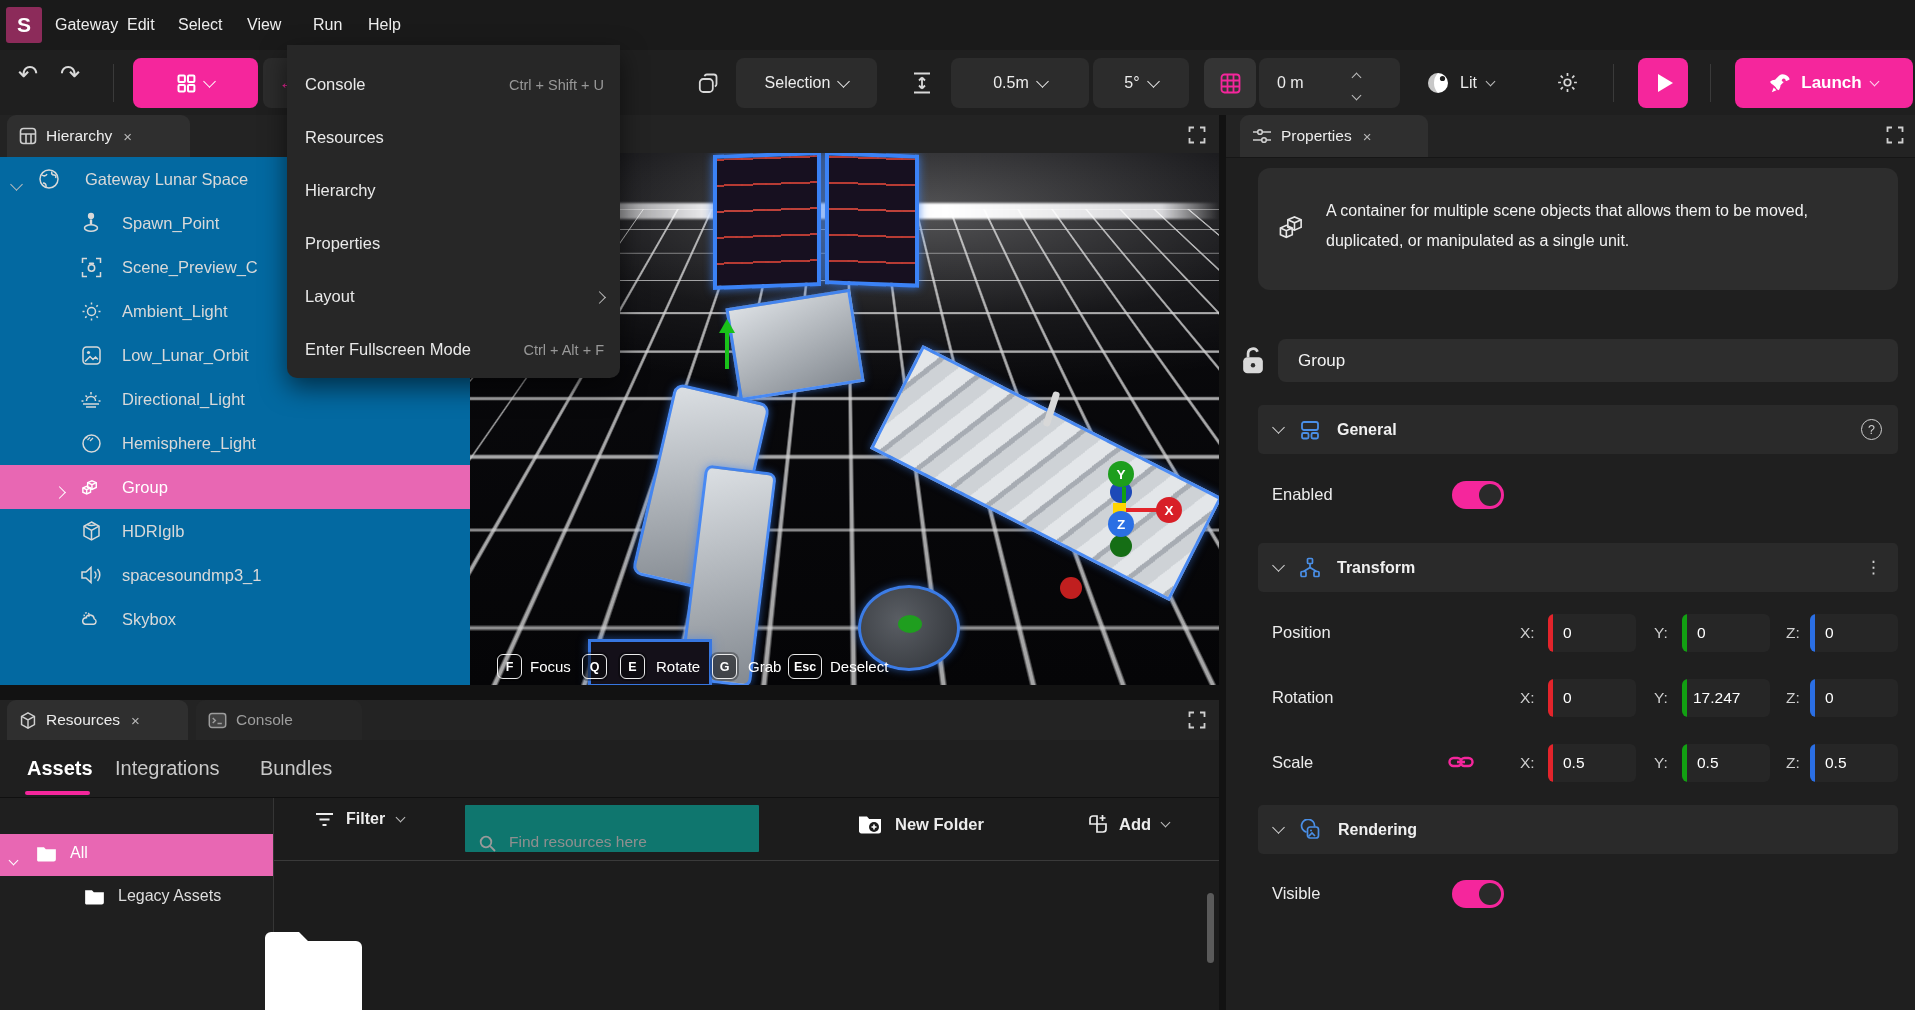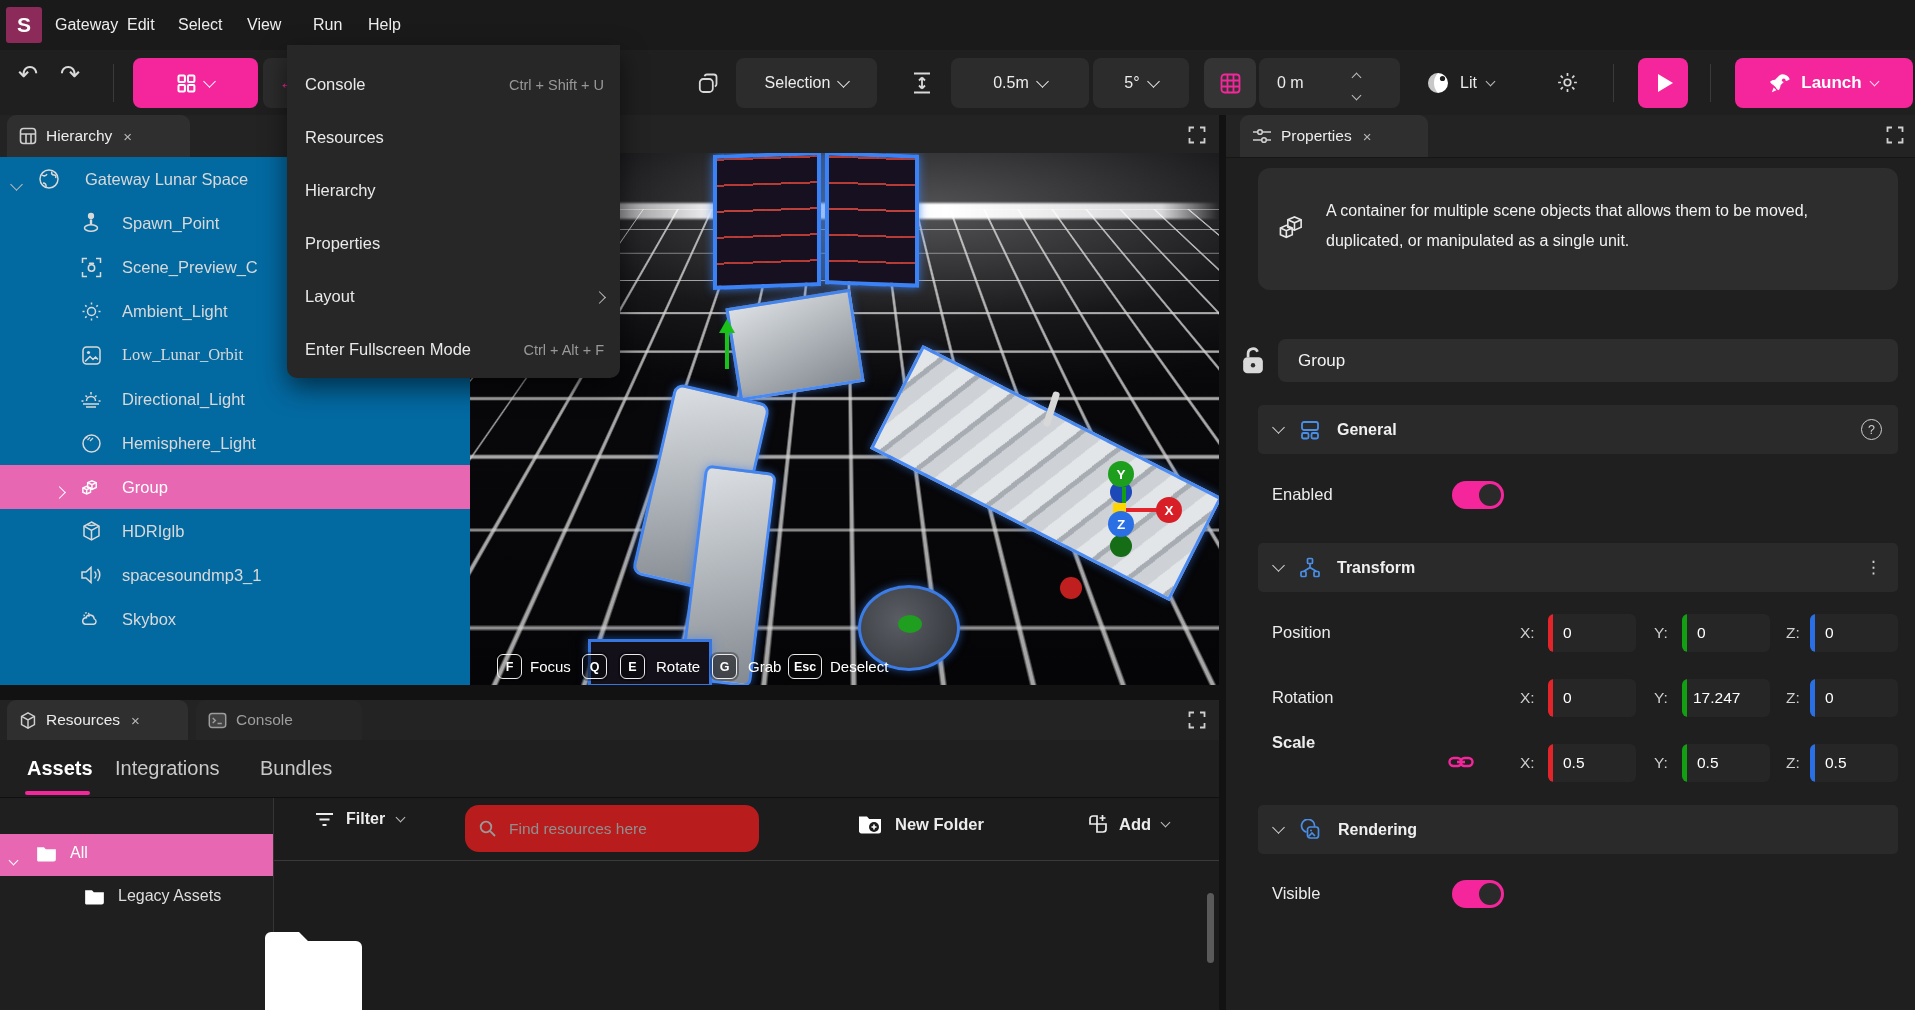--- a/index.html
+++ b/index.html
@@ -49,21 +49,21 @@
   .chip{position:absolute;height:25px;min-width:25px;padding:0 5px;border:1.5px solid #eaeaea;border-radius:6px;background:rgba(8,8,10,.55);color:#fff;font-size:12.5px;font-weight:700;display:flex;align-items:center;justify-content:center;box-shadow:0 0 0 2px rgba(0,0,0,.3);box-sizing:border-box;z-index:8;}
   .chiplab{position:absolute;color:#fff;font-size:15px;z-index:8;}
   
   #res-tabbar{left:0;top:700px;width:1219px;height:40px;}
   #res-subtabs{left:0;top:740px;width:1219px;height:57px;background:#1f1f1f;border-bottom:1px solid #101010;}
   .subtab{top:0;height:57px;display:flex;align-items:center;color:#c9c9c9;font-size:20px;text-align:right;}
   #res-body{left:0;top:798px;width:1219px;height:212px;background:#1c1c1c;}
   #res-treecol{left:0;top:0;width:273px;height:212px;background:#1f1f1f;border-right:1px solid #353535;}
   .frow{position:absolute;left:0;width:273px;height:42px;display:flex;align-items:center;gap:13px;color:#dedede;font-size:16px;}
   .frow.sel{background:#e867b3;color:#fff;}
-  .searchbox{display:flex;align-items:center;gap:11px;background:#b91c1c;border-radius:14px;padding:0 14px;box-sizing:border-box;}
+  .searchbox{display:flex;align-items:flex-end;gap:11px;background:#0f766e;border-radius:1px;padding:0 14px;box-sizing:border-box;}
   .searchbox input{flex:1;background:transparent;border:none;outline:none;color:#c9c9c9;font-size:15.5px;font-family:inherit;}
   .searchbox input::placeholder{color:#8f8f8f;}
   
   #props{left:1226px;top:115px;width:689px;height:895px;background:#1f1f1f;}
   #props .content{position:absolute;left:0;top:42px;right:0;bottom:0;}
   .sechdr{position:absolute;left:32px;width:640px;height:49px;background:#2a2a2a;border-radius:5px;display:flex;align-items:center;gap:16px;padding:0 16px;box-sizing:border-box;color:#f0f0f0;font-size:16px;font-weight:600;}
   .proplabel{position:absolute;color:#ececec;font-size:16.5px;}
   .toggle{position:absolute;width:52px;height:28px;border-radius:14px;background:#f5269c;}
   .toggle::after{content:"";position:absolute;right:3px;top:3px;width:22px;height:22px;border-radius:50%;background:#2a2a2a;}
   .axlab{position:absolute;color:#cfcfcf;font-size:15.5px;}
@@ -246,21 +246,21 @@
     </div>
     <div class="hrow" style="top:132px;">
       <span class="hicon abs" style="left:80px;">
         <svg width="21" height="21" viewBox="0 0 21 21" fill="none" stroke="#d9d9d9" stroke-width="1.5">
             <circle cx="10.5" cy="10.5" r="4"></circle>
             <path d="M10.5 1.5v2M10.5 17.5v2M1.5 10.5h2M17.5 10.5h2M4.2 4.2l1.4 1.4M15.4 15.4l1.4 1.4M16.8 4.2l-1.4 1.4M5.6 15.4l-1.4 1.4" stroke-dasharray="2 1.4"></path>
           </svg>
       </span>
       <span class="abs" style="left:122px;">Ambient_Light</span>
     </div>
-    <div class="hrow" style="top:176px;font-family:Liberation Serif, serif;">
+    <div class="hrow" style="top:176px;">
       <span class="hicon abs" style="left:80px;">
         <svg width="21" height="21" viewBox="0 0 21 21" fill="none" stroke="#d9d9d9" stroke-width="1.5">
             <rect x="2" y="2" width="17" height="17" rx="3.5"></rect>
             <circle cx="7.5" cy="7.5" r="1.6" fill="#d9d9d9" stroke="none"></circle>
             <path d="M4 16.5l5-5 3 3 2.5-2.5 2.5 2.5"></path>
           </svg>
       </span>
       <span class="abs" style="left:122px;">Low_Lunar_Orbit</span>
     </div>
     <div class="hrow" style="top:220px;">
@@ -592,21 +592,21 @@
       <div class="field" style="left:456px;top:522px;padding-left:11px;">
           <i style="background:#12a012;"></i>
           <span>17.247</span>
         </div>
       <span class="axlab" style="left:560px;top:532px;">Z:</span>
       <div class="field" style="left:584px;top:522px;">
           <i style="background:#2b6fe4;"></i>
           <span>0</span>
         </div>
 
-      <div class="proplabel" style="left:46px;top:576px;font-weight:bold;">Scale</div>
+      <div class="proplabel" style="left:46px;top:596px;">Scale</div>
       <span class="abs" style="left:222px;top:594px;">
         <svg width="26" height="22" viewBox="0 0 26 22" fill="none" stroke="#f5269c" stroke-width="2.4">
             <rect x="1.5" y="7" width="12" height="8" rx="4"></rect>
             <rect x="12.5" y="7" width="12" height="8" rx="4"></rect>
             <path d="M9 11h8" stroke-width="2.6"></path>
           </svg>
       </span>
       <span class="axlab" style="left:294px;top:597px;">X:</span>
       <div class="field" style="left:322px;top:587px;">
           <i style="background:#e3242b;"></i>

